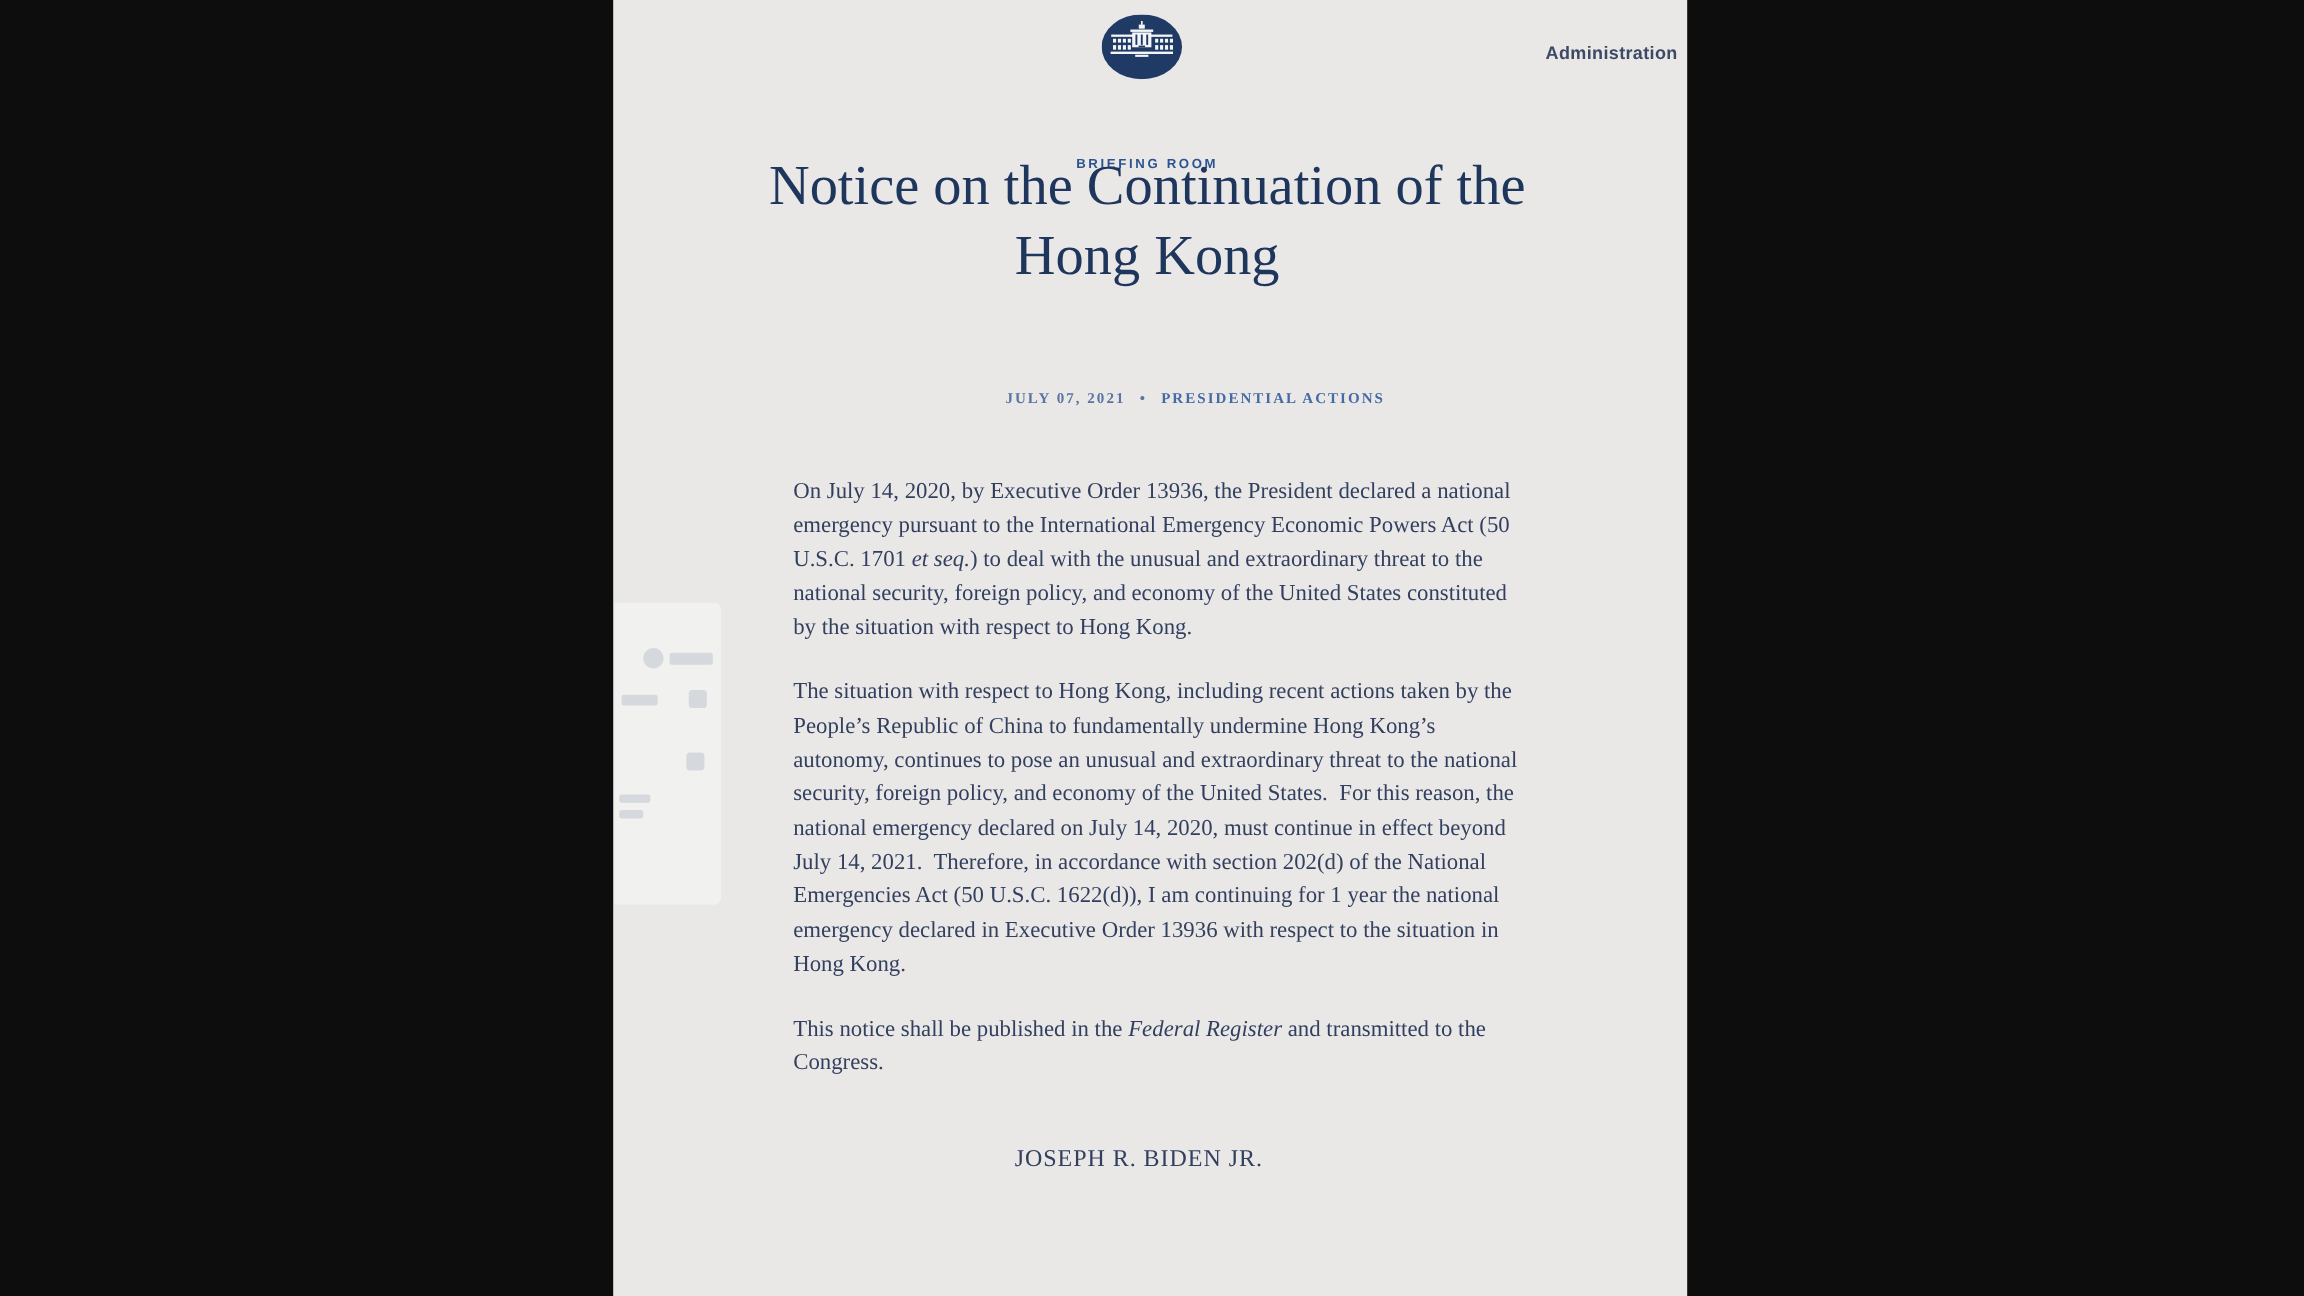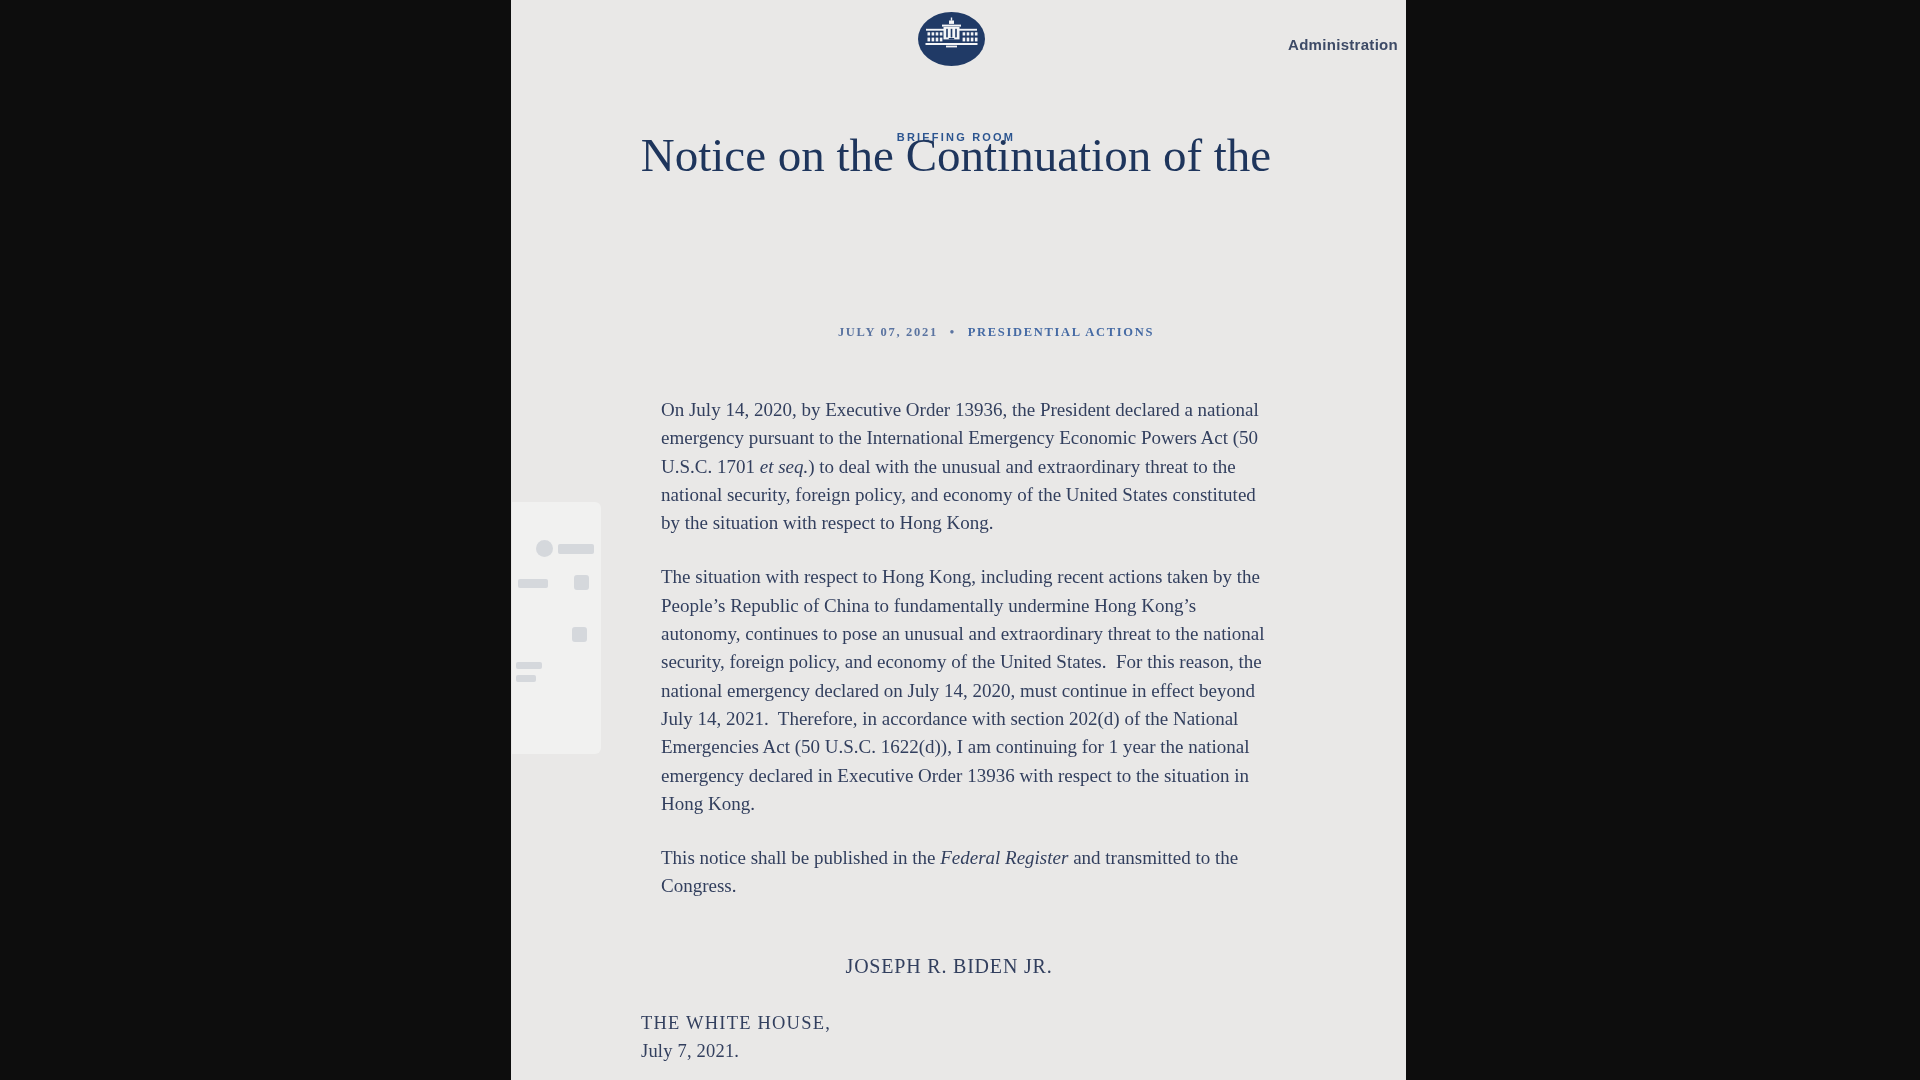--- a/index.html
+++ b/index.html
@@ -157,40 +157,37 @@
         <rect x="37.2" y="16.8" width="1.6" height="8.6"></rect>
         <rect x="30.8" y="26" width="5.4" height="1.4"></rect>
       </g>
     </svg>
   </div>
 
   <a class="eyebrow">BRIEFING ROOM</a>
 
   <h1 class="title">
     <span class="tl">Notice on the Continuation of the</span>
+    <span class="tl">Hong Kong</span>
   </h1>
 
   <div class="dateline">
     <span>JULY 07, 2021</span>
     <span class="sep">•</span>
     <a class="cat">PRESIDENTIAL ACTIONS</a>
   </div>
 
   <div class="body-col">
       <p><span>On July 14, 2020, by Executive Order 13936, the President declared a national emergency pursuant to the International Emergency Economic Powers Act (50 U.S.C. 1701 </span><em>et seq.</em><span>) to deal with the unusual and extraordinary threat to the national security, foreign policy, and economy of the United States constituted by the situation with respect to Hong Kong.</span></p>
       <p><span>The situation with respect to Hong Kong, including recent actions taken by the People’s Republic of China to fundamentally undermine Hong Kong’s autonomy, continues to pose an unusual and extraordinary threat to the national security, foreign policy, and economy of the United States.&nbsp; For this reason, the national emergency declared on July 14, 2020, must continue in effect beyond July 14, 2021.&nbsp; Therefore, in accordance with section 202(d) of the National Emergencies Act (50 U.S.C. 1622(d)), I am continuing for 1 year the national emergency declared in Executive Order 13936 with respect to the situation in Hong Kong.</span></p>
       <p><span>This notice shall be published in the </span><em>Federal Register</em><span> and transmitted to the Congress.</span></p>
     </div>
 
   <div class="signature">JOSEPH R. BIDEN JR.</div>
 
-  <div class="closing">
-    <div class="l1">THE WHITE HOUSE,</div>
-    <div class="l2">July 7, 2021.</div>
-  </div>
 
   <div class="ghost">
     <div class="blob b1"></div>
     <div class="blob b2"></div>
     <div class="blob b3"></div>
     <div class="blob b4"></div>
     <div class="blob b5"></div>
     <div class="blob b6"></div>
     <div class="blob b7"></div>
   </div>

